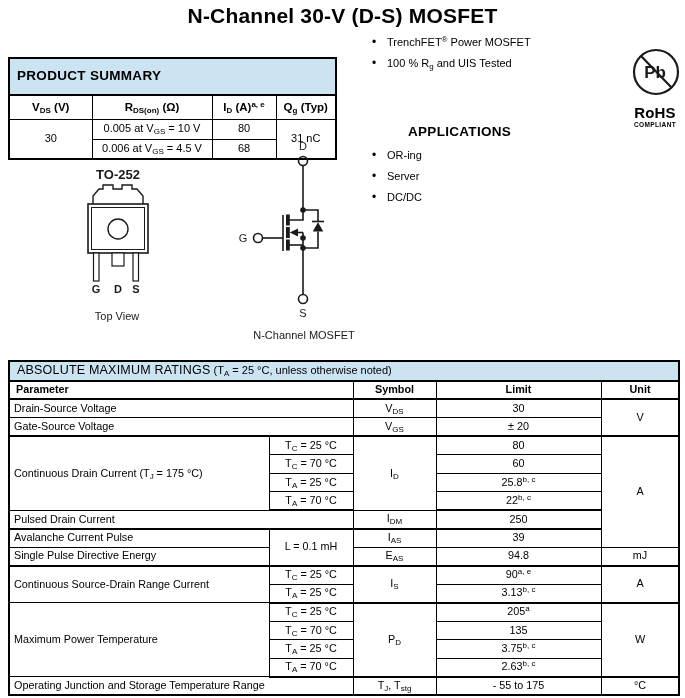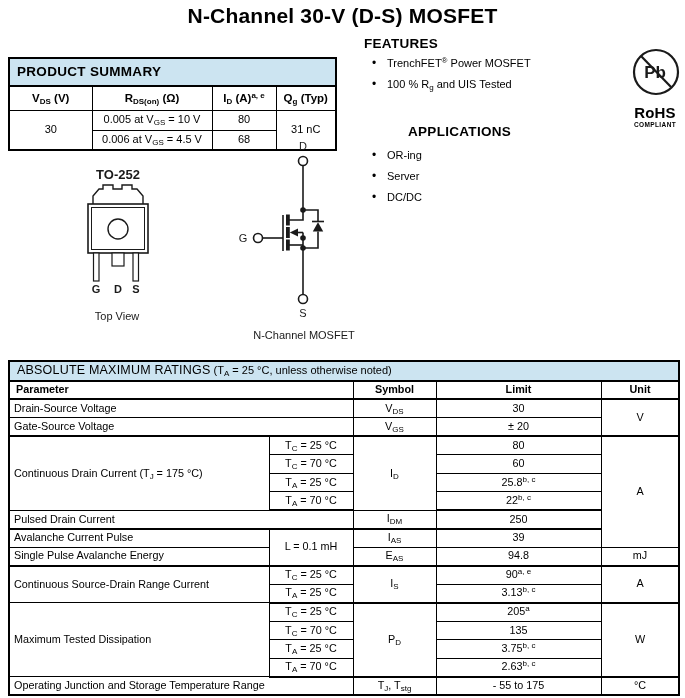--- a/index.html
+++ b/index.html
@@ -17,21 +17,21 @@
        vertical-align:middle; padding:1px 3px; line-height:1.25; }
   td.left { text-align:left; padding-left:6px; }
   td.bluebar { background:#cce4f1; text-align:left; padding-left:7px;
        border-bottom-width:2px; }
   sub { font-size:8px; vertical-align:-2px; line-height:0; }
   sup { font-size:8px; vertical-align:4px; line-height:0; }
 
   
   .ps-table { left:8px; top:57px; }
   .ps-table table { width:327px; border:2px solid #000; }
-  .ps-table td.bluebar { font-size:13.5px; font-weight:bold; height:28px; letter-spacing:0.3px; }
+  .ps-table td.bluebar { font-size:13.5px; font-weight:bold; height:37px; letter-spacing:0.3px; }
   .ps-table td.hdr { font-weight:bold; font-size:11.5px; height:24px; }
   .ps-table td.cell { height:20px; }
 
   
   .amr-table { left:8px; top:360px; }
   .amr-table table { width:670px; border:2px solid #000; }
   .amr-table td { height:18.5px; padding:0 4px; font-size:10.8px; }
   .amr-table td.titlebar { background:#cce4f1; text-align:left; height:20px;
       padding-left:7px; border-bottom-width:2px; }
   .amr-table .t-b { font-weight:normal; font-size:12.5px; letter-spacing:0.2px; }
@@ -88,21 +88,20 @@
     </tr>
     <tr>
       <td class="cell">0.006 at V<sub>GS</sub> = 4.5 V</td>
       <td class="cell">68</td>
     </tr>
   </tbody>
     </table>
 </div>
 
 <div class="abs features">
-  <div class="sec-heading">FEATURES</div>
   <div class="bullet-item">TrenchFET<sup>®</sup> Power MOSFET</div>
   <div class="bullet-item">100 % R<sub>g</sub> and UIS Tested</div>
 </div>
 
 <div class="abs applications">
   <div class="sec-heading" style="margin-bottom:10px;margin-left:44px;">APPLICATIONS</div>
   <div class="bullet-item">OR-ing</div>
   <div class="bullet-item">Server</div>
   <div class="bullet-item">DC/DC</div>
 </div>
@@ -238,40 +237,40 @@
     </tr>
 
     <tr>
       <td class="left">Avalanche Current Pulse</td>
       <td rowspan="2" class="gb">L = 0.1 mH</td>
       <td>I<sub>AS</sub></td>
       <td>39</td>
       <td></td>
     </tr>
     <tr>
-      <td class="left gb">Single Pulse Avalanche Energy</td>
+      <td class="left gb">Single Pulse Directive Energy</td>
       <td class="gb">E<sub>AS</sub></td>
       <td class="gb">94.8</td>
       <td class="gb">mJ</td>
     </tr>
 
     <tr>
       <td class="left" rowspan="2">Continuous Source-Drain Range Current</td>
       <td>T<sub>C</sub> = 25 °C</td>
       <td rowspan="2" class="gb">I<sub>S</sub></td>
       <td>90<sup>a, e</sup></td>
       <td rowspan="2" class="gb">A</td>
     </tr>
     <tr>
       <td class="gb">T<sub>A</sub> = 25 °C</td>
       <td class="gb">3.13<sup>b, c</sup></td>
     </tr>
 
     <tr>
-      <td class="left" rowspan="4">Maximum Tested Dissipation</td>
+      <td class="left" rowspan="4">Maximum Power Temperature</td>
       <td>T<sub>C</sub> = 25 °C</td>
       <td rowspan="4" class="gb">P<sub>D</sub></td>
       <td>205<sup>a</sup></td>
       <td rowspan="4" class="gb">W</td>
     </tr>
     <tr>
       <td>T<sub>C</sub> = 70 °C</td>
       <td>135</td>
     </tr>
     <tr>

